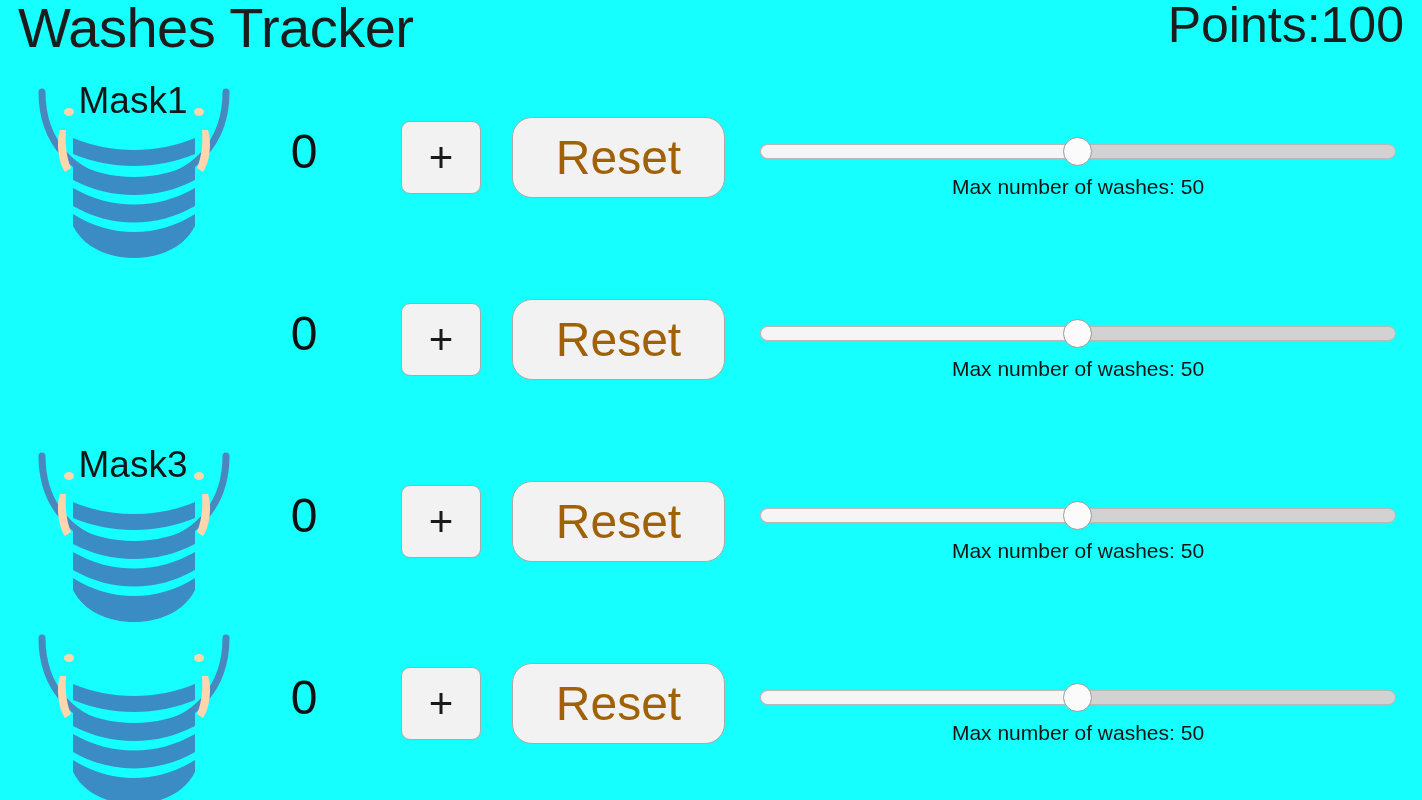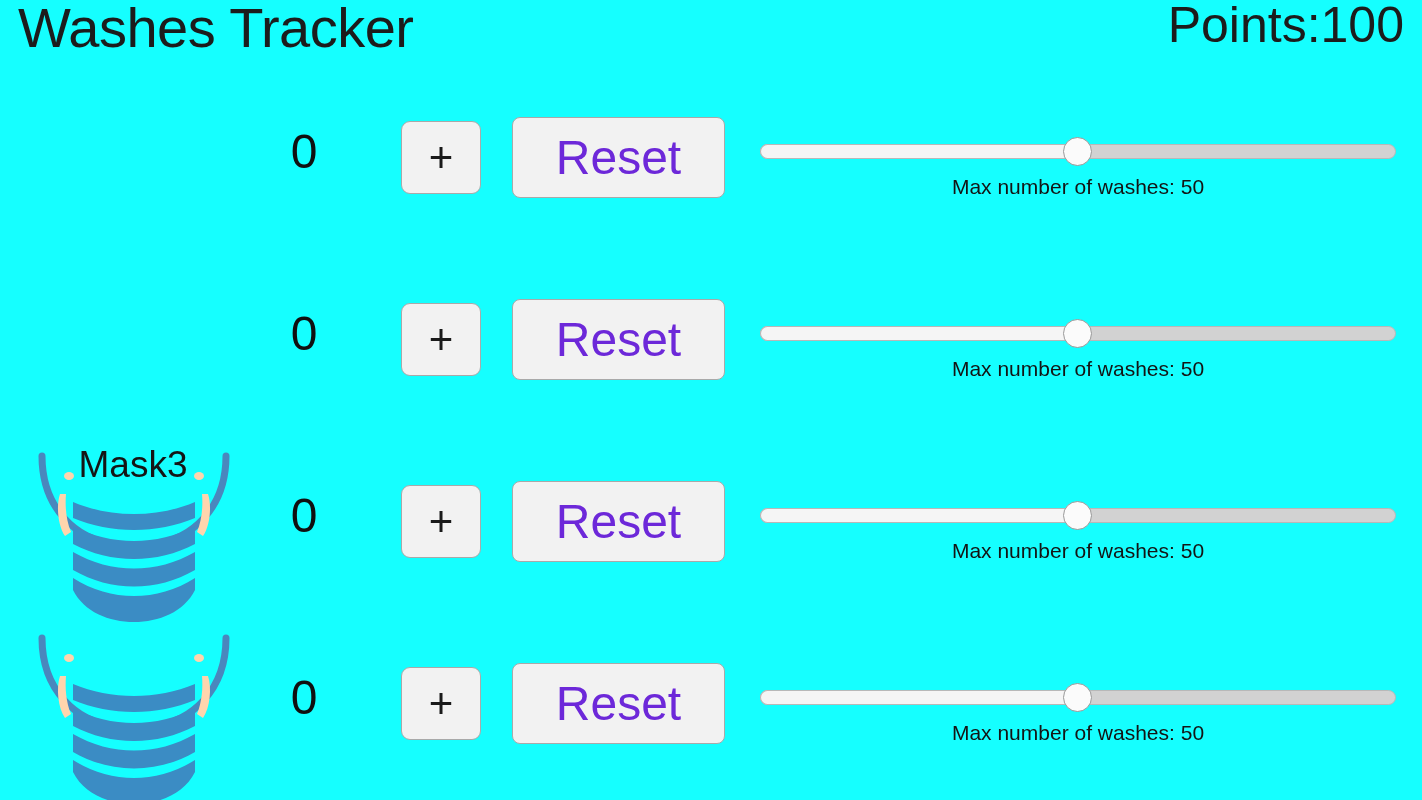--- a/index.html
+++ b/index.html
@@ -119,24 +119,24 @@
     justify-content: center;
   }
   .reset-btn {
     position: absolute;
     left: 512px;
     top: 39px;
     width: 213px;
     height: 81px;
     background: #f2f2f2;
     border: 1px solid #a9a9a9;
-    border-radius: 8px;
+    border-radius: 20px;
     font-family: "Liberation Sans", sans-serif;
     font-size: 48px;
-    color: #6d28d9;
+    color: #a16207;
     line-height: 1;
     padding: 0;
     cursor: pointer;
     display: flex;
     align-items: center;
     justify-content: center;
   }
 
   
   .slider-wrap {
@@ -198,20 +198,43 @@
   <div class="app-title">Washes Tracker</div>
   <div class="points">
     <span>Points:</span>
       <span>100</span>
   </div>
 </div>
 
 <div class="rows">
     <div class="mask-row">
 
+    <div class="mask-cell">
+      <svg class="mask-svg" viewBox="0 0 236 178">
+
+        <path d="M26 12 C26 64, 60 96, 100 100" fill="none" stroke="#4a87bd" stroke-width="7" stroke-linecap="round"></path>
+
+        <path d="M210 12 C210 64, 176 96, 136 100" fill="none" stroke="#4a87bd" stroke-width="7" stroke-linecap="round"></path>
+
+        <path d="M44 50 C40 62, 42 82, 49 92 L55 88 C50 76, 49 62, 50 50 Z" fill="#ffd5ad"></path>
+        <ellipse cx="53" cy="32" rx="5" ry="4" fill="#ffd5ad"></ellipse>
+
+        <path d="M192 50 C196 62, 194 82, 187 92 L181 88 C186 76, 187 62, 186 50 Z" fill="#ffd5ad"></path>
+        <ellipse cx="183" cy="32" rx="5" ry="4" fill="#ffd5ad"></ellipse>
+
+        <path d="M57 58 C95 74, 141 74, 179 58 L179 74 C141 90, 95 90, 57 74 Z" fill="#3b8cc4"></path>
+
+        <path d="M57 82 C95 102, 141 102, 179 82 L179 100 C141 120, 95 120, 57 100 Z" fill="#3b8cc4"></path>
+
+        <path d="M57 108 C95 130, 141 130, 179 108 L179 126 C141 148, 95 148, 57 126 Z" fill="#3b8cc4"></path>
+
+        <path d="M57 134 C95 158, 141 158, 179 134 L179 146 C168 168, 143 178, 118 178 C93 178, 68 168, 57 146 Z" fill="#3b8cc4"></path>
+      </svg>
+      <div class="mask-label">Mask1</div>
+    </div>
 
     <div class="count">0</div>
 
     <button class="plus-btn">
       <span>+</span>
     </button>
 
     <button class="reset-btn">
       <span>Reset</span>
     </button>

